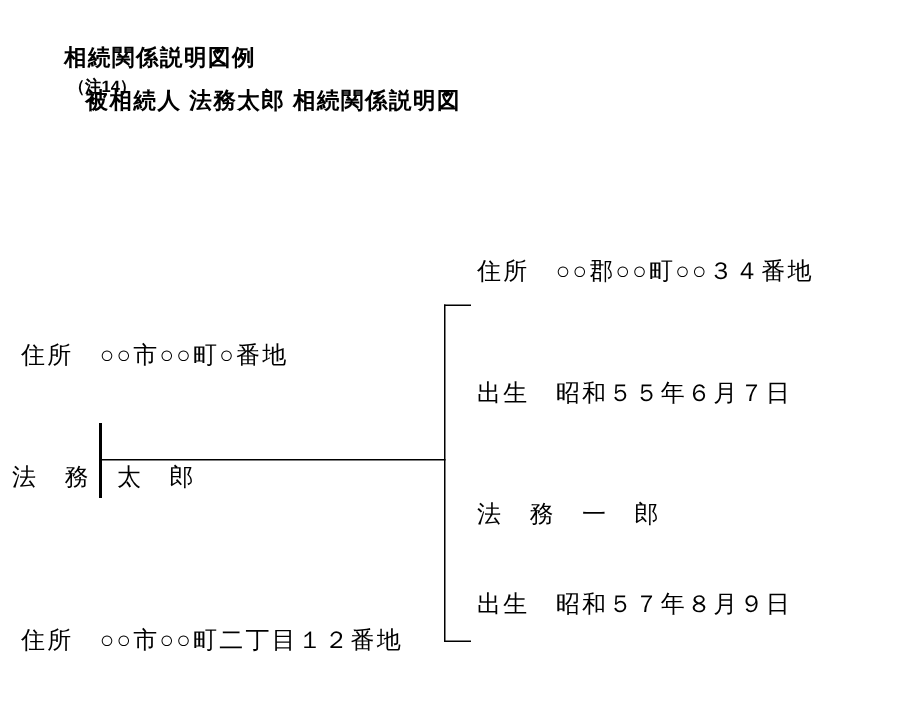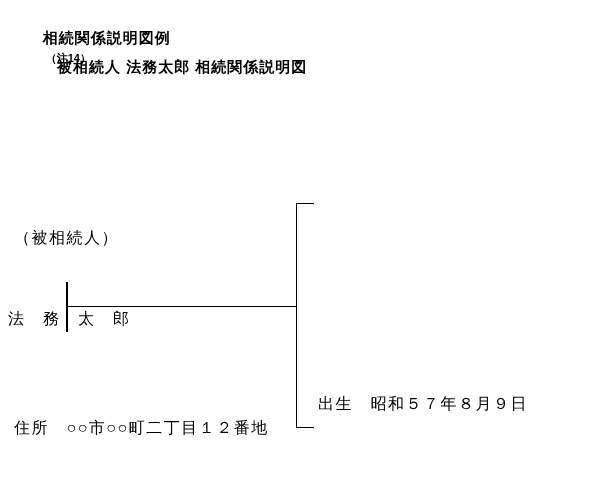--- a/index.html
+++ b/index.html
@@ -53,24 +53,27 @@
 <div class="canvas">
 
   <div class="title">
     <span>相続関係説明図例</span>
     <span class="note">（注14）</span>
   </div>
 
   <div class="subtitle">被相続人 法務太郎 相続関係説明図</div>
 
   <div class="block" style="left:318px; top:114px;">
+    <div class="row">住所　○○郡○○町○○３４番地</div>
+    <div class="row">出生　昭和５５年６月７日</div>
+    <div class="row">法　務　一　郎</div>
   </div>
 
   <div class="block" style="left:14px; top:170px;">
-    <div class="row">（被相続人）</div>
+    <div class="row">住所　○○市○○町○番地</div>
     <div class="row name">法　務　太　郎</div>
   </div>
 
   <div class="block" style="left:318px; top:336px;">
     <div class="row">出生　昭和５７年８月９日</div>
     
     
   </div>
 
   <div class="block" style="left:14px; top:360px;">

